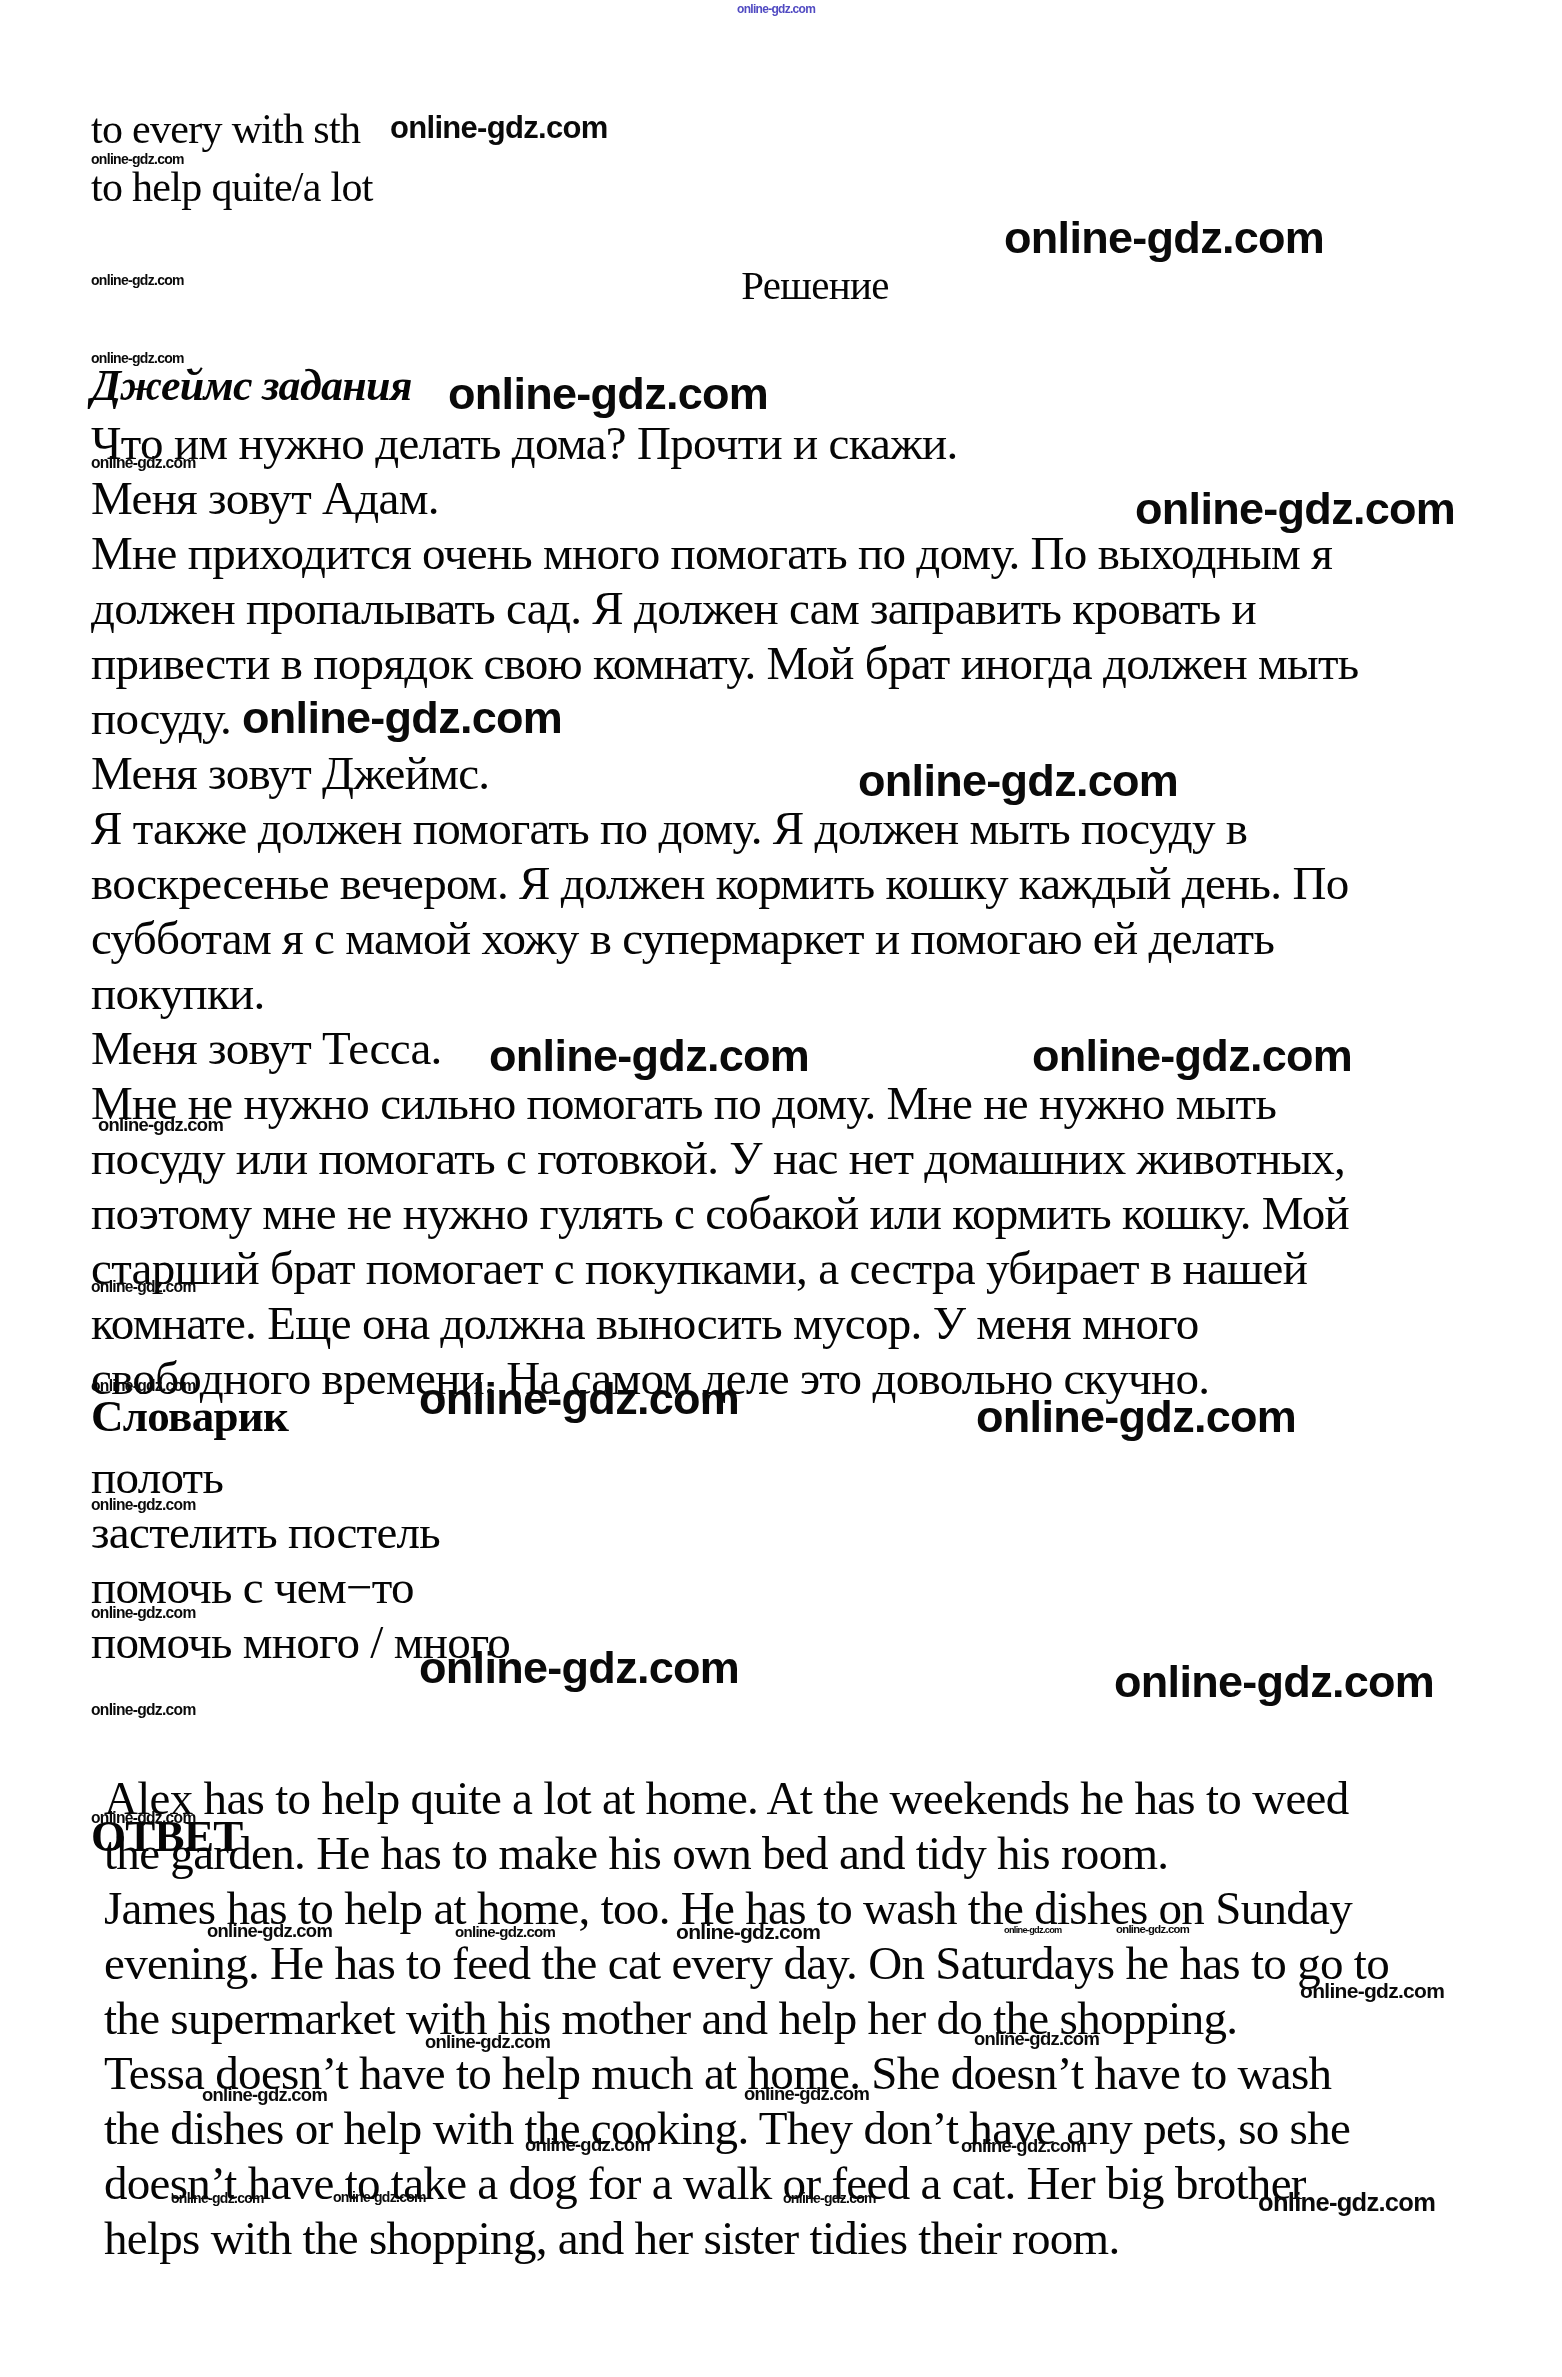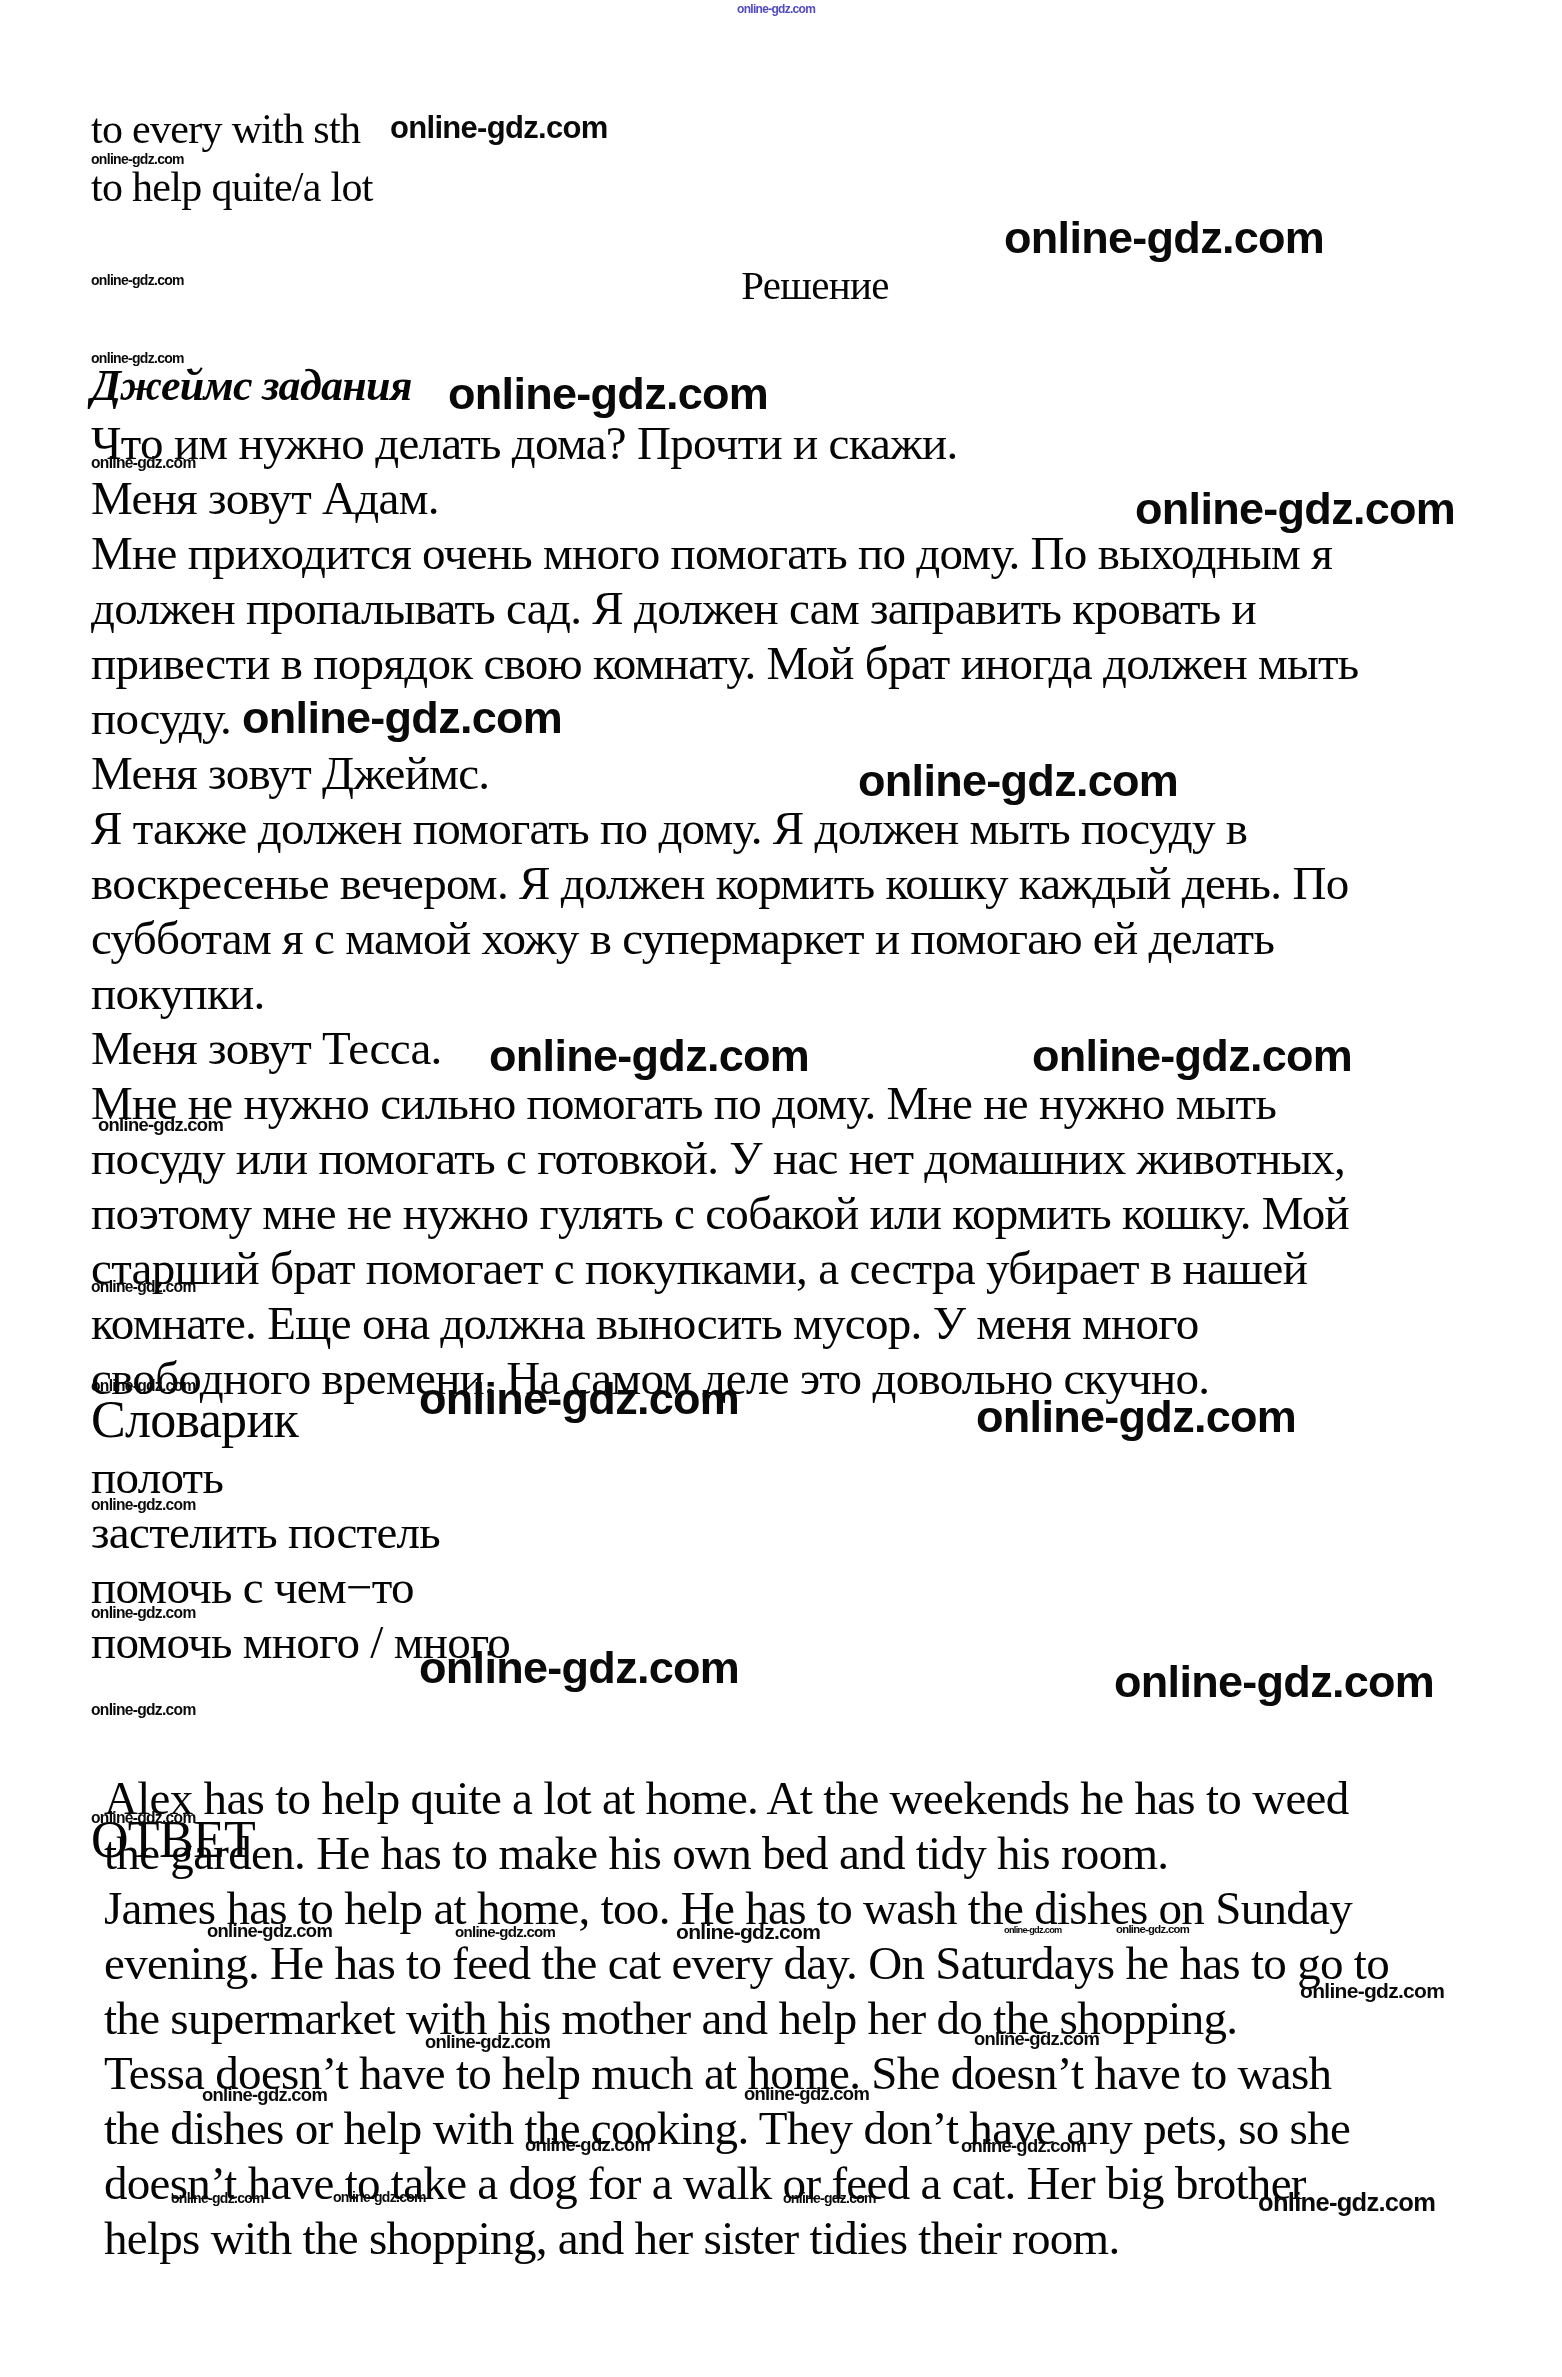--- a/index.html
+++ b/index.html
@@ -10,21 +10,21 @@
     background:#ffffff;
     overflow:hidden;
     font-family:"Liberation Serif","DejaVu Serif",serif;
     color:#050505;
   }
   .abs{position:absolute;white-space:pre-line;}
   .serif{font-family:"Liberation Serif","DejaVu Serif",serif;letter-spacing:-0.7px;}
   .phrase{font-size:42px;line-height:47px;}
   .h-solution{font-size:41px;width:1562px;left:0;text-align:center;}
   .h-translation{font-size:44px;font-weight:bold;font-style:italic;}
-  .h-bold{font-size:52px;font-weight:normal;}
+  .h-bold{font-size:45px;font-weight:bold;}
   .bodytext{font-size:47px;line-height:55px;}
   .wm{
     position:absolute;
     font-family:"Liberation Sans","DejaVu Sans",sans-serif;
     font-weight:bold;
     color:#0a0a0a;
     letter-spacing:-0.7px;
     line-height:1;
     white-space:nowrap;
   }

